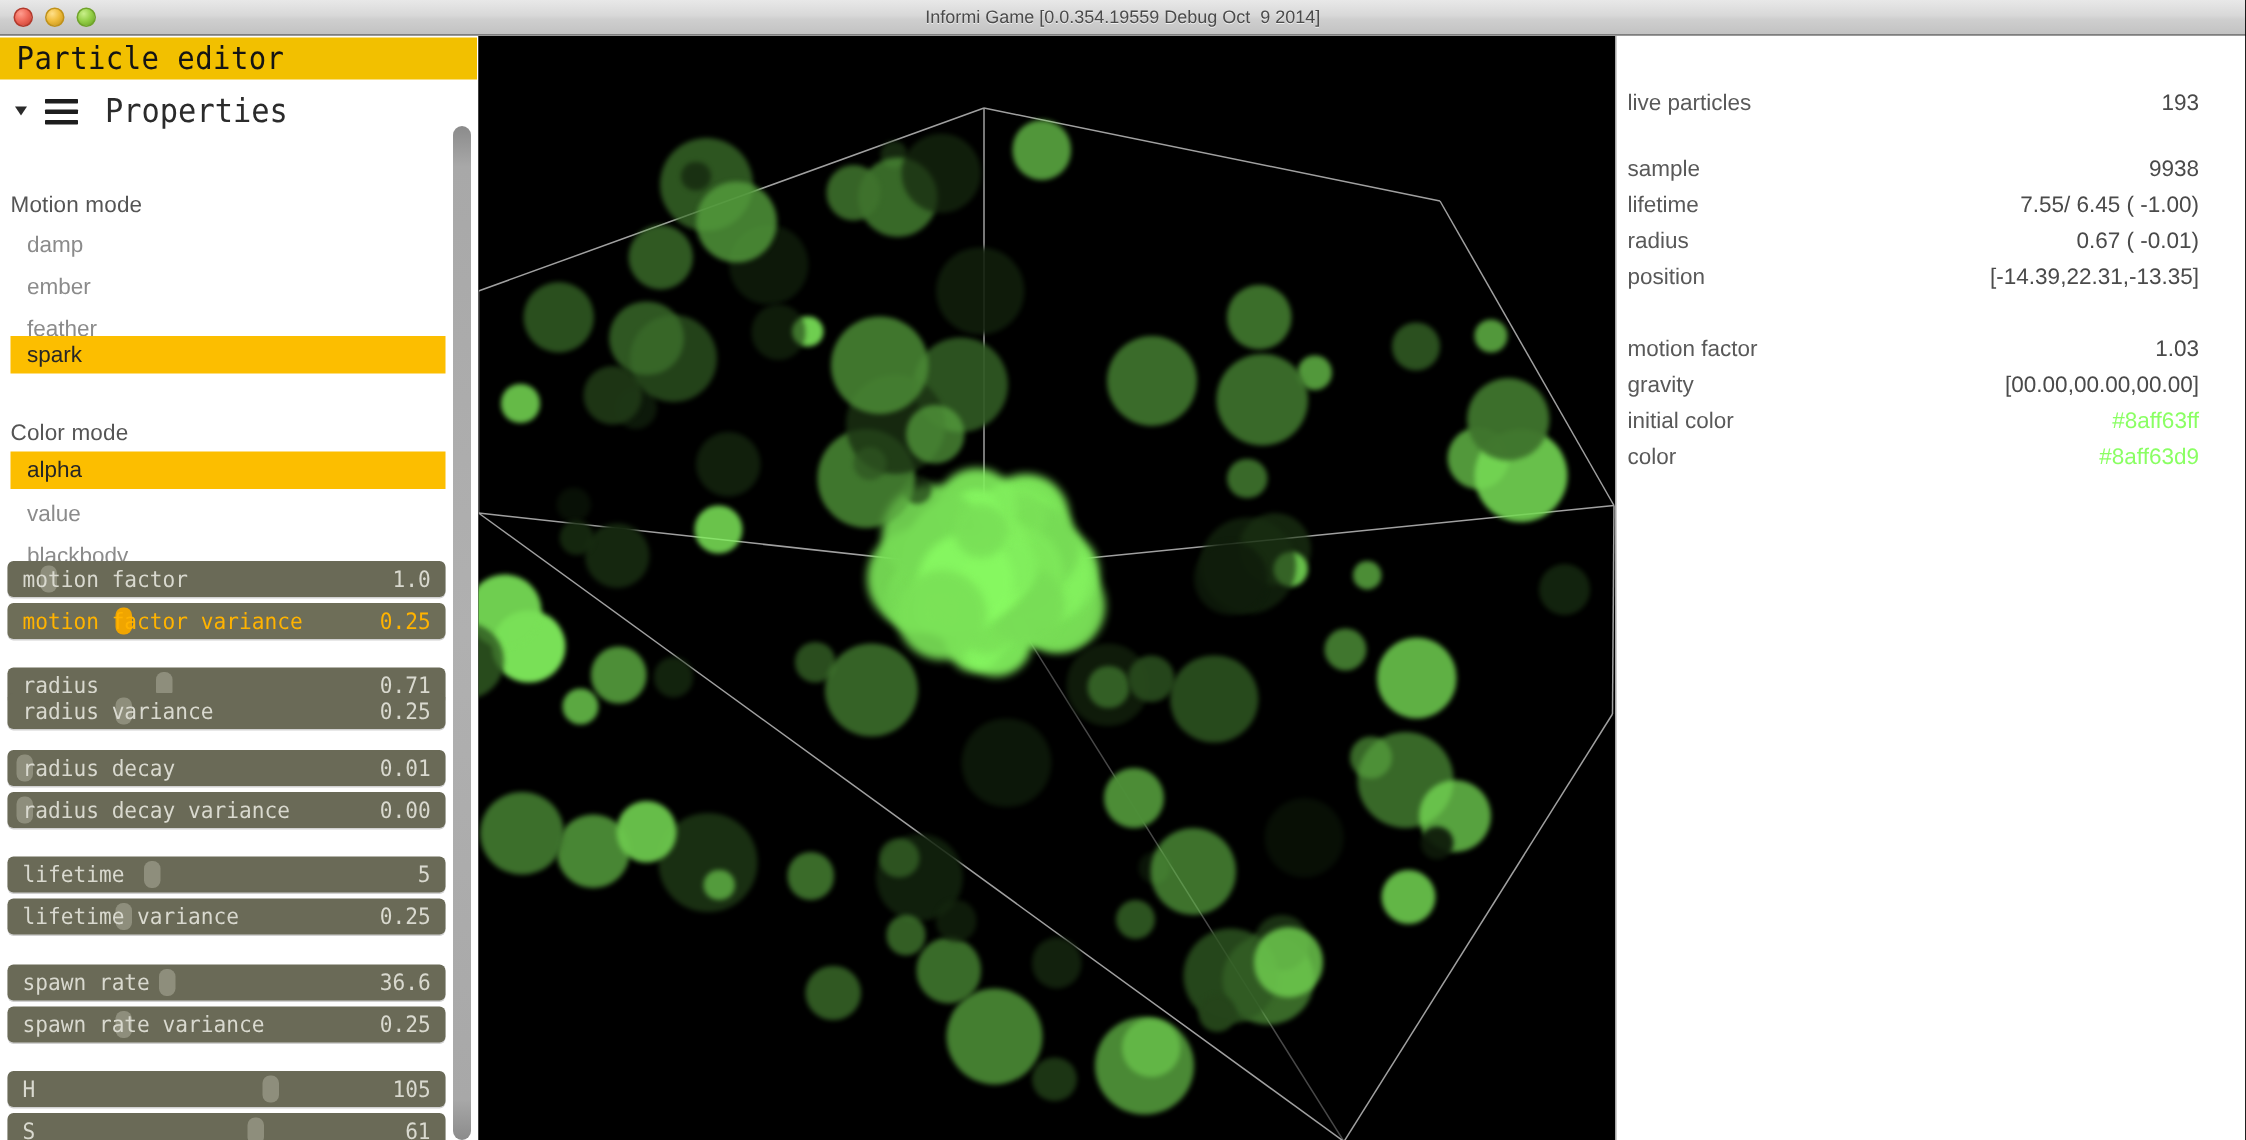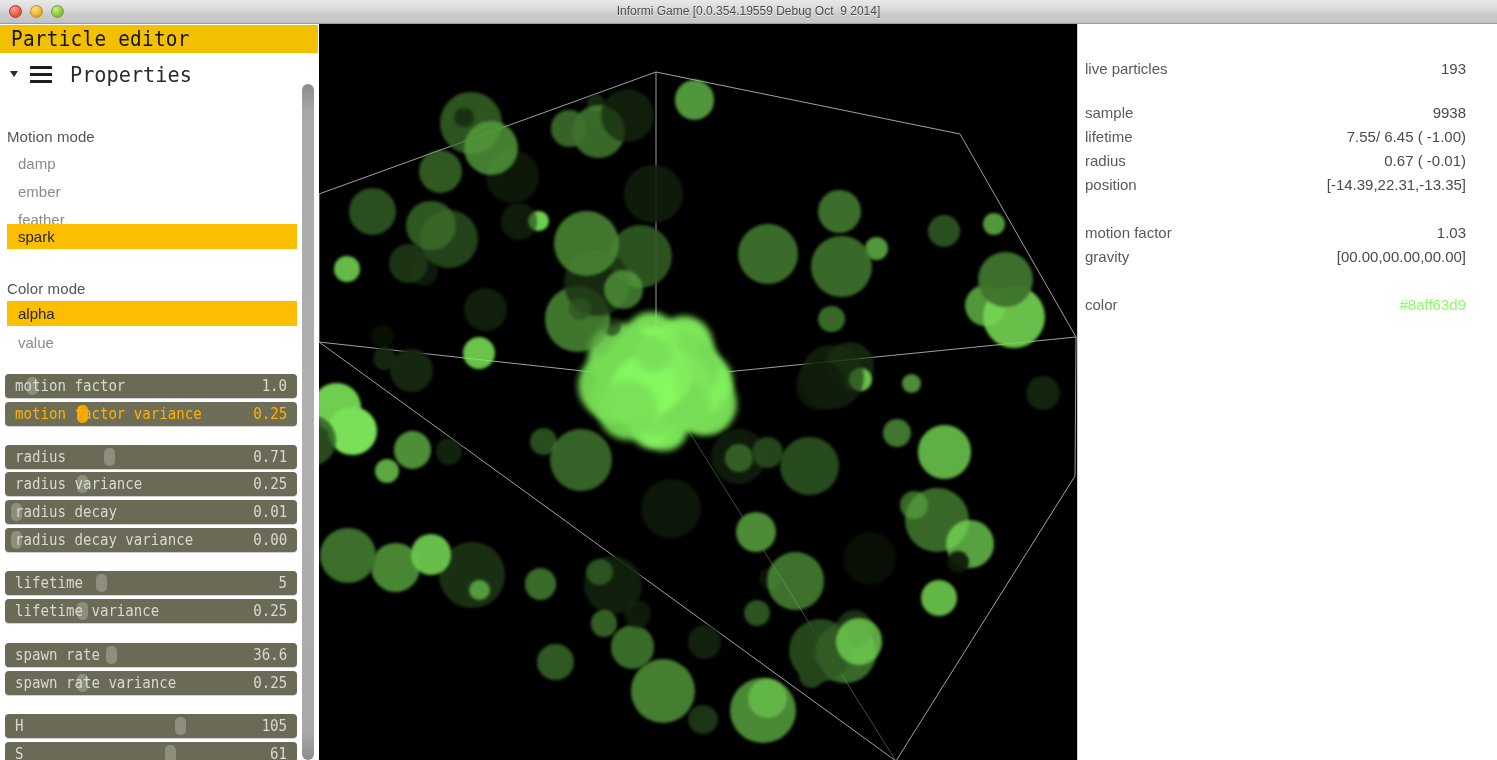--- a/index.html
+++ b/index.html
@@ -153,38 +153,39 @@
 
     <div class="grp-label" style="top:104px">Motion mode</div>
     <div class="mode-item" style="top:127px">damp</div>
     <div class="mode-item" style="top:183px">feather</div>
     <div class="mode-item" style="top:155px">ember</div>
     <div class="mode-item sel" style="top:200px">spark</div>
 
     <div class="grp-label" style="top:256px">Color mode</div>
     <div class="mode-item" style="top:306px">value</div>
     <div class="mode-item sel" style="top:277px">alpha</div>
+    <div class="mode-item" style="top:334px">blackbody</div>
 
     <div id="slider-host">
         <div class="slider" style="top: 350px;">
           <div class="knob" style="left: 21.9px;"></div>
           <div class="name">motion factor</div>
           <div class="val">1.0</div>
         </div>
         <div class="slider hl" style="top: 378px;">
           <div class="knob" style="left: 72.25px;"></div>
           <div class="name">motion factor variance</div>
           <div class="val">0.25</div>
         </div>
         <div class="slider" style="top: 421px;">
           <div class="knob" style="left: 98.75px;"></div>
           <div class="name">radius</div>
           <div class="val">0.71</div>
         </div>
-        <div class="slider" style="top: 448px;">
+        <div class="slider" style="top: 438px;">
           <div class="knob" style="left: 72.25px;"></div>
           <div class="name">radius variance</div>
           <div class="val">0.25</div>
         </div>
         <div class="slider" style="top: 476px;">
           <div class="knob" style="left: 6px;"></div>
           <div class="name">radius decay</div>
           <div class="val">0.01</div>
         </div>
         <div class="slider" style="top: 504px;">
@@ -411,19 +412,23 @@
         <span class="v">[-14.39,22.31,-13.35]</span>
       </div>
       <div class="stat-row" style="top: 197px;">
         <span class="k">motion factor</span>
         <span class="v">1.03</span>
       </div>
       <div class="stat-row" style="top: 221px;">
         <span class="k">gravity</span>
         <span class="v">[00.00,00.00,00.00]</span>
       </div>
+      <div class="stat-row" style="top: 245px;">
+        <span class="k">initial color</span>
+        <span class="v green">#8aff63ff</span>
+      </div>
       <div class="stat-row" style="top: 269px;">
         <span class="k">color</span>
         <span class="v green">#8aff63d9</span>
       </div>
     </div>
 
 </div>
 
 </body></html>

